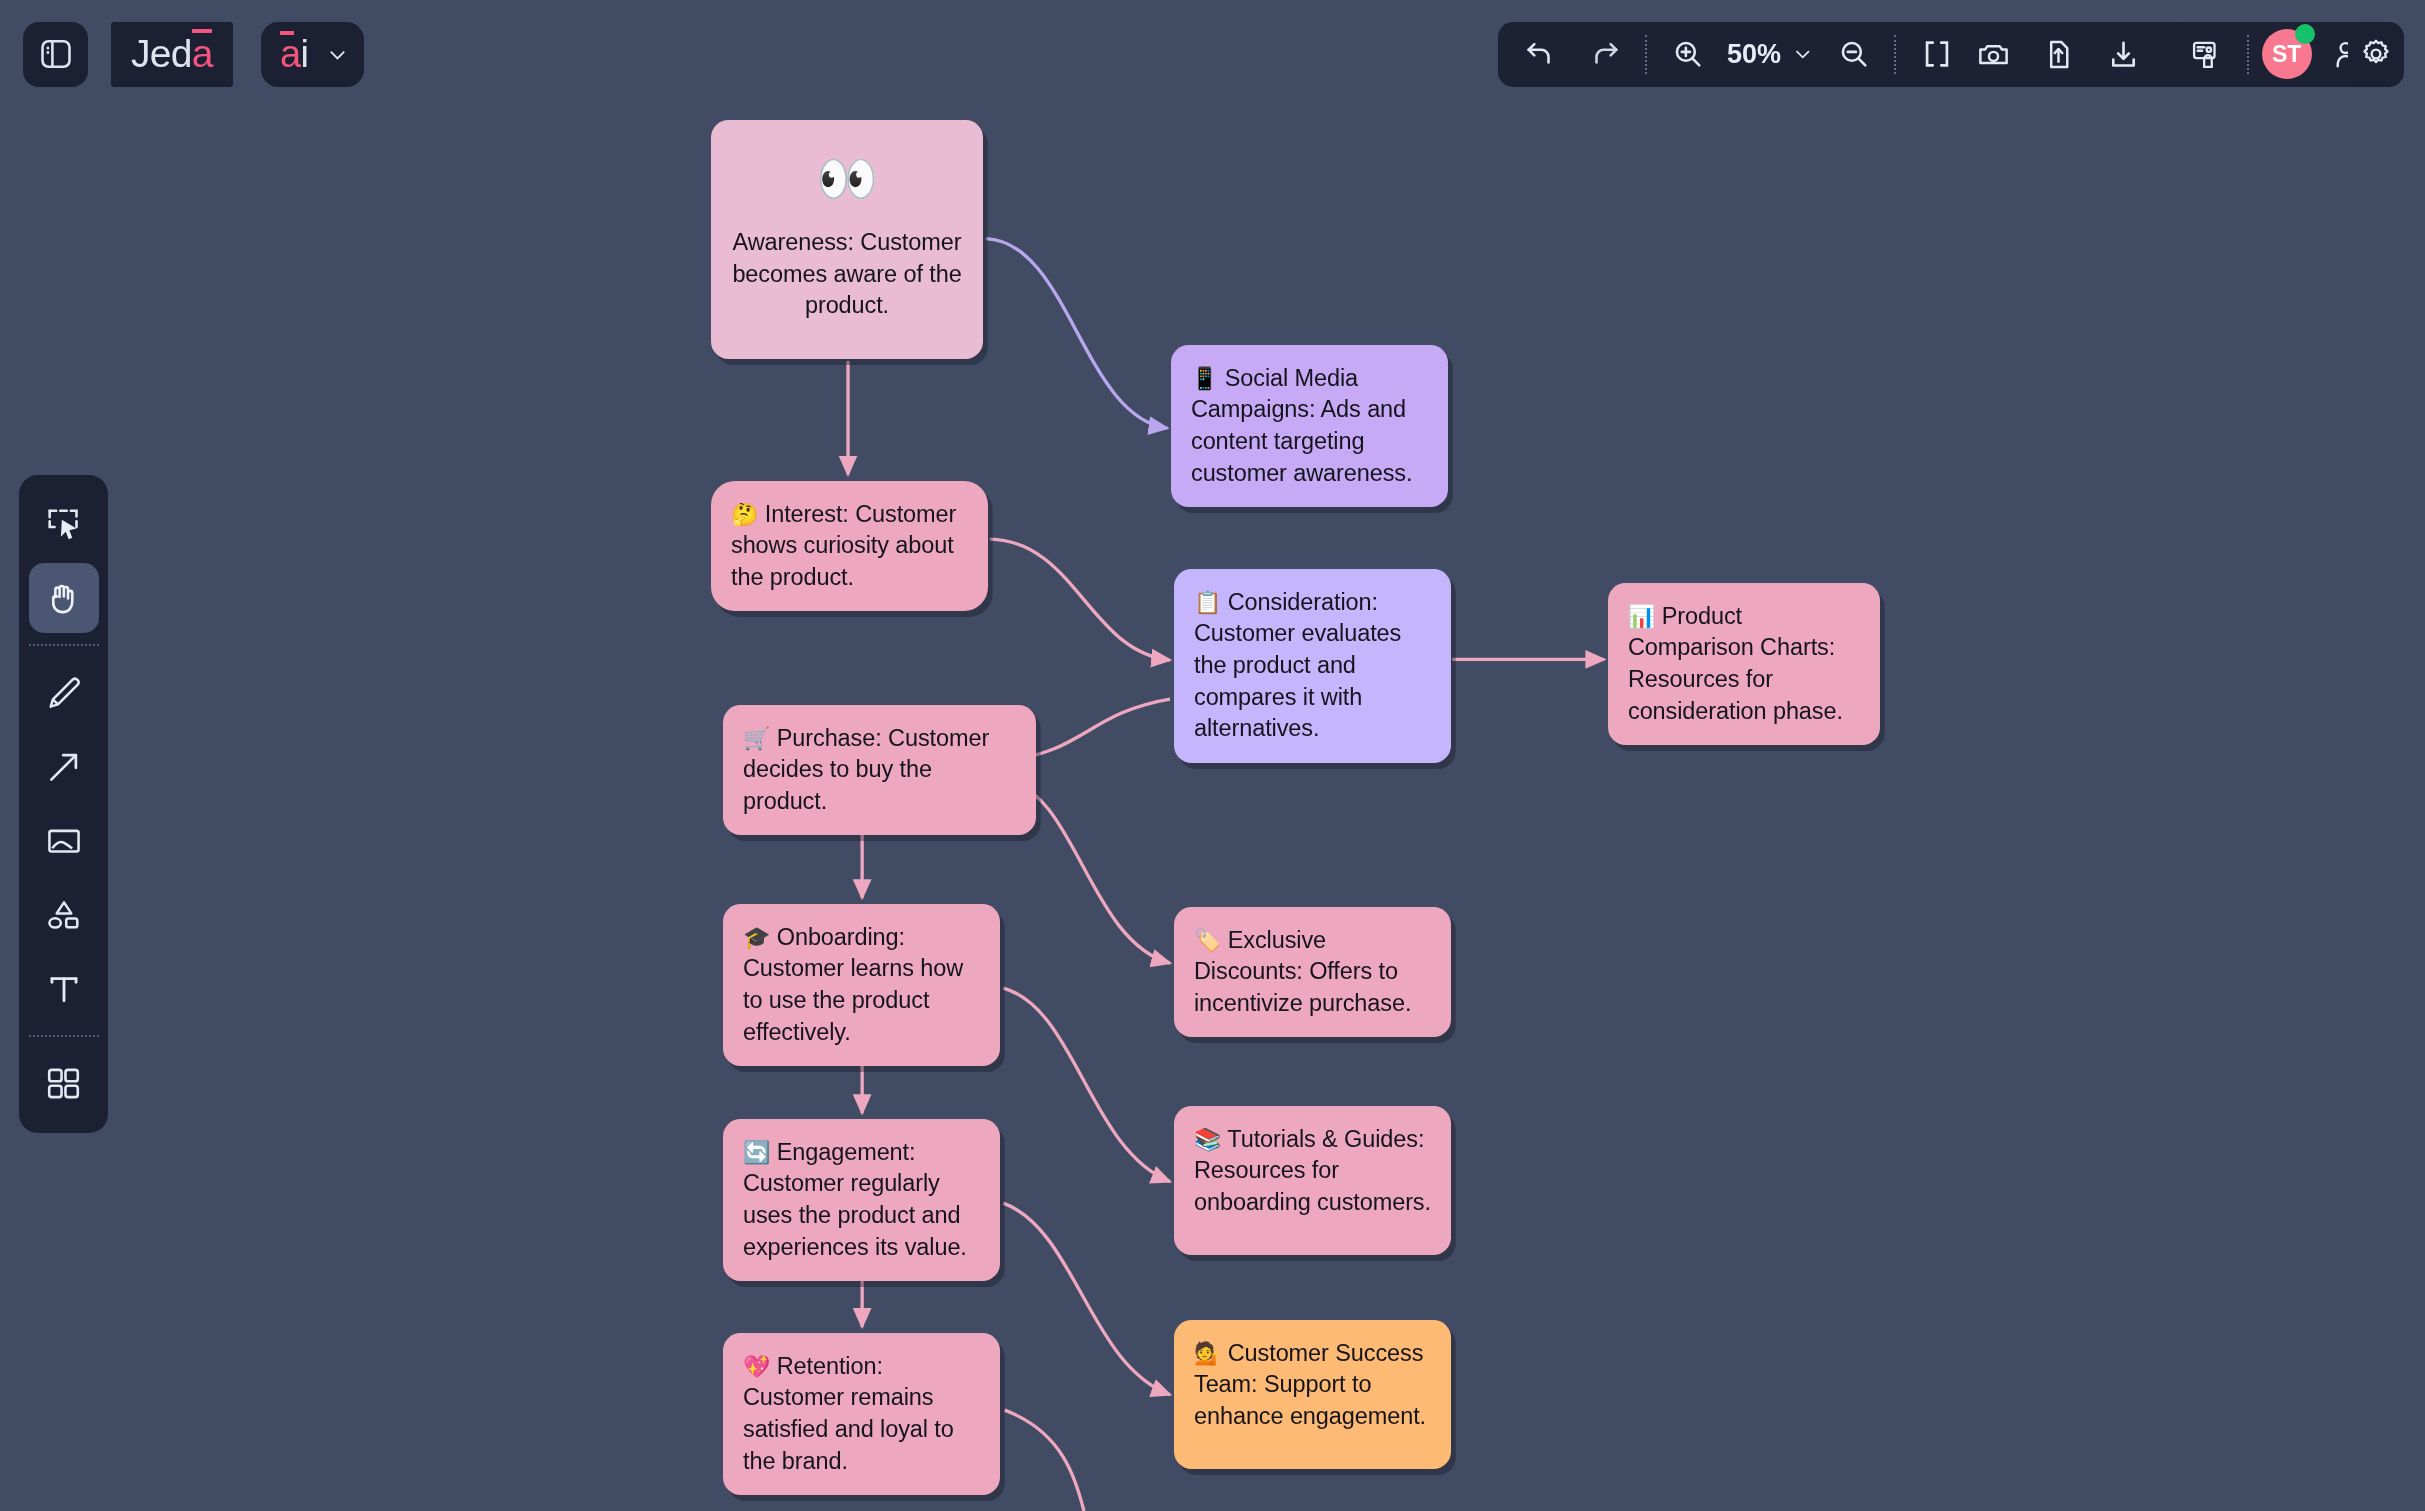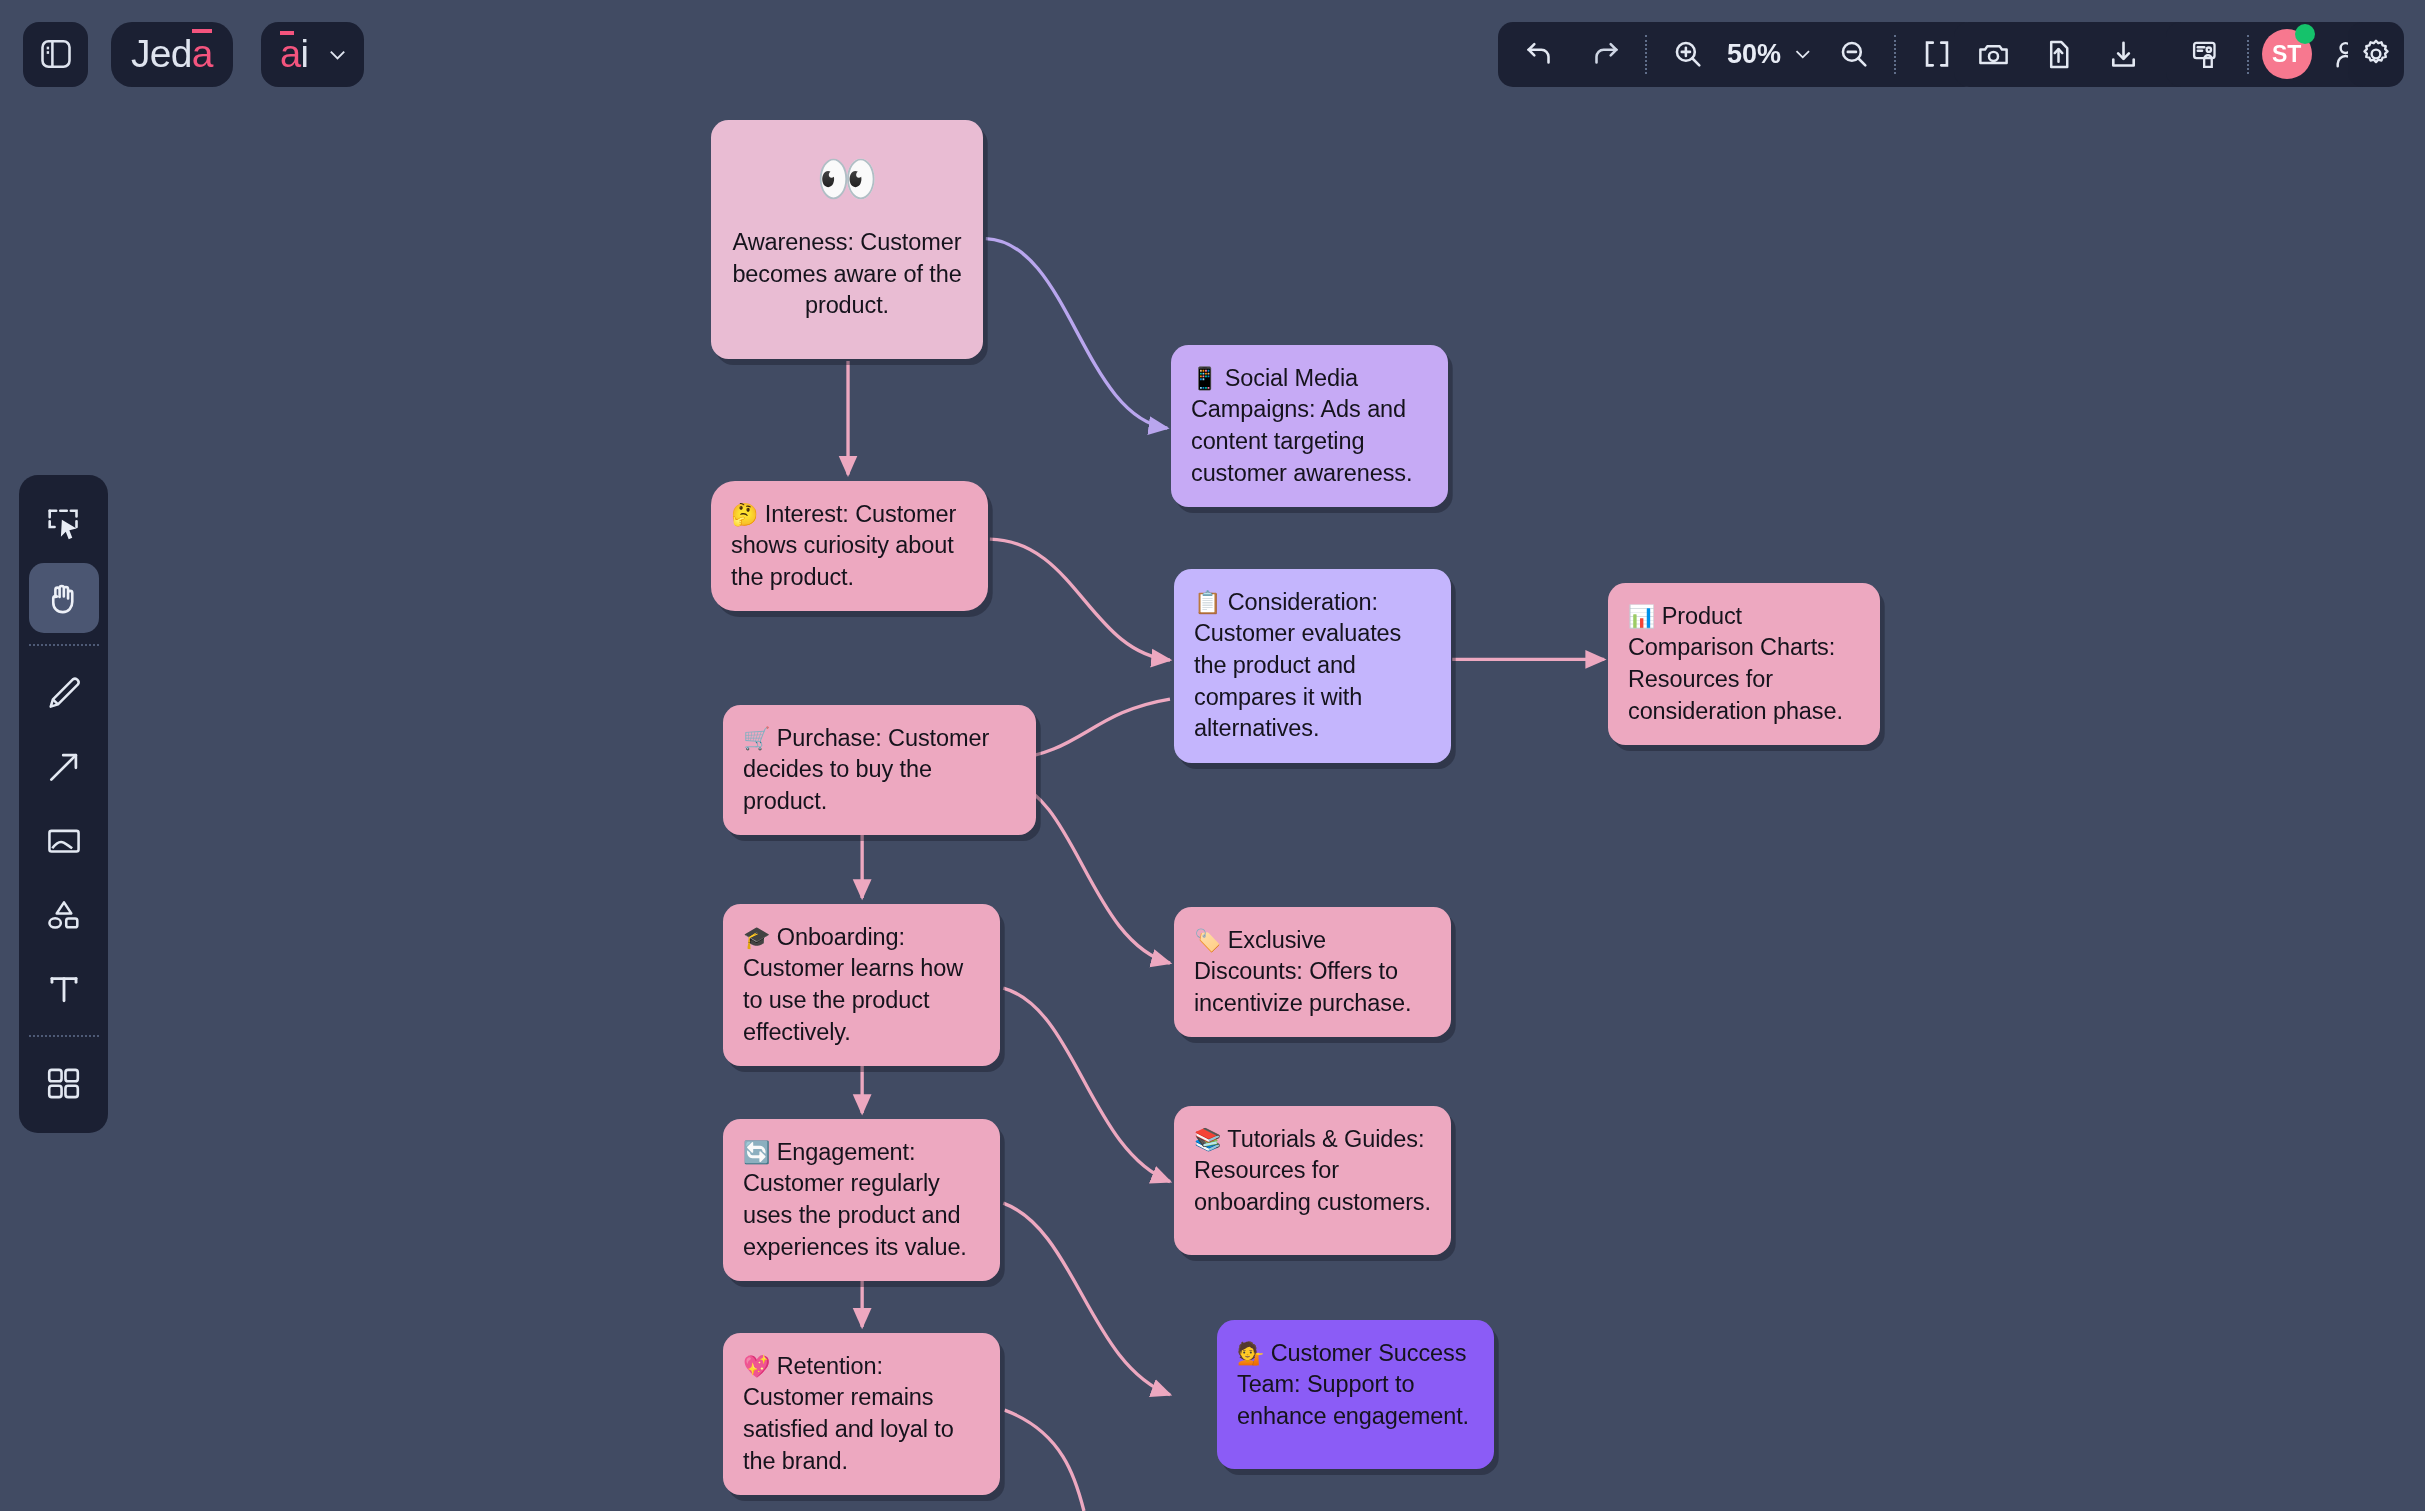--- a/index.html
+++ b/index.html
@@ -46,21 +46,21 @@
     width: 65px; height: 65px;
     display: flex; align-items: center; justify-content: center;
     border-radius: 12px; cursor: pointer;
   }
   .sepd { width: 0; height: 39px; margin: 0 8px; border-left: 2px dotted #606e8a; }
 
   #sidebar-toggle { position: absolute; left: 23px; top: 21.5px; width: 65px; height: 65px;
     background: #1b2033; border-radius: 16px; display:flex;align-items:center;justify-content:center; cursor:pointer; }
 
   #brand { position: absolute; left: 111px; top: 21.5px; height: 65px; padding: 0 20px;
-    background: #1b2033; border-radius: 21px; display: flex; align-items: center; cursor: pointer; }
+    background: #1b2033; border-radius: 3px; display: flex; align-items: center; cursor: pointer; }
   #brand .txt { font-size: 39px; color: #dfe4ef; letter-spacing: -0.7px; font-weight: 400; position: relative; }
   #brand .accent { color: #f4547e; position: relative; }
   #brand .accent::after {
     content: ""; position: absolute; left: 0.7px; right: 0.7px; top: -2.7px; height: 4px; background: #f4547e;
   }
 
   #aibtn { position: absolute; left: 261px; top: 21.5px; height: 65px; padding: 0 15px 0 19px;
     background: #1b2033; border-radius: 17.5px; display: flex; align-items: center; gap: 18px; cursor: pointer; }
   #aibtn .ai { font-size: 38px; color: #f4547e; position: relative; letter-spacing: -0.7px; }
   #aibtn .ai::after { content:""; position:absolute; left:0; right:52%; top:-1.3px; height:4px; background:#f4547e; }
@@ -136,21 +136,21 @@
         <div class="node purple" style="left: 1171px; top: 345px; width: 277px; min-height: 157px; background: rgb(198, 170, 245);"><span class="emoji">📱</span> <span>Social Media Campaigns: Ads and content targeting customer awareness.</span></div>
         <div class="node pink" style="left: 711px; top: 481px; width: 277px; min-height: 112px; background: rgb(237, 168, 192); border-radius: 24px;"><span class="emoji">🤔</span> <span>Interest: Customer shows curiosity about the product.</span></div>
         <div class="node pink" style="left: 1174px; top: 569px; width: 277px; min-height: 182px; background: #c4b5fd;"><span class="emoji">📋</span> <span>Consideration: Customer evaluates the product and compares it with alternatives.</span></div>
         <div class="node pink" style="left: 1608px; top: 583px; width: 272px; min-height: 153px; background: rgb(237, 168, 192);"><span class="emoji">📊</span> <span>Product Comparison Charts: Resources for consideration phase.</span></div>
         <div class="node pink" style="left: 723px; top: 705px; width: 313px; min-height: 112px; background: rgb(237, 168, 192);"><span class="emoji">🛒</span> <span>Purchase: Customer decides to buy the product.</span></div>
         <div class="node pink" style="left: 723px; top: 904px; width: 277px; min-height: 149px; background: rgb(237, 168, 192);"><span class="emoji">🎓</span> <span>Onboarding: Customer learns how to use the product effectively.</span></div>
         <div class="node pink" style="left: 1174px; top: 907px; width: 277px; min-height: 112px; background: rgb(237, 168, 192);"><span class="emoji">🏷️</span> <span>Exclusive Discounts: Offers to incentivize purchase.</span></div>
         <div class="node pink" style="left: 723px; top: 1119px; width: 277px; min-height: 149px; background: rgb(237, 168, 192);"><span class="emoji">🔄</span> <span>Engagement: Customer regularly uses the product and experiences its value.</span></div>
         <div class="node pink" style="left: 1174px; top: 1106px; width: 277px; min-height: 149px; background: rgb(237, 168, 192);"><span class="emoji">📚</span> <span>Tutorials &amp; Guides: Resources for onboarding customers.</span></div>
         <div class="node pink" style="left: 723px; top: 1333px; width: 277px; min-height: 149px; background: rgb(237, 168, 192);"><span class="emoji">💖</span> <span>Retention: Customer remains satisfied and loyal to the brand.</span></div>
-        <div class="node pink" style="left: 1174px; top: 1320px; width: 277px; min-height: 149px; background: #8b5cf6; margin-left: 43px;"><span class="emoji">💁</span> <span>Customer Success Team: Support to enhance engagement.</span></div>
+        <div class="node pink" style="left: 1174px; top: 1320px; width: 277px; min-height: 149px; background: #fdba74;"><span class="emoji">💁</span> <span>Customer Success Team: Support to enhance engagement.</span></div>
       </div>
   </div>
 
   <div id="topbar">
 
     <div id="sidebar-toggle">
       <span>
         <svg width="36" height="36" viewBox="0 0 24 24" fill="none" stroke="#dfe4ef" stroke-width="1.7">
           <rect x="3" y="3.5" width="18" height="17" rx="4"></rect>
           <line x1="9.6" y1="3.5" x2="9.6" y2="20.5"></line>

